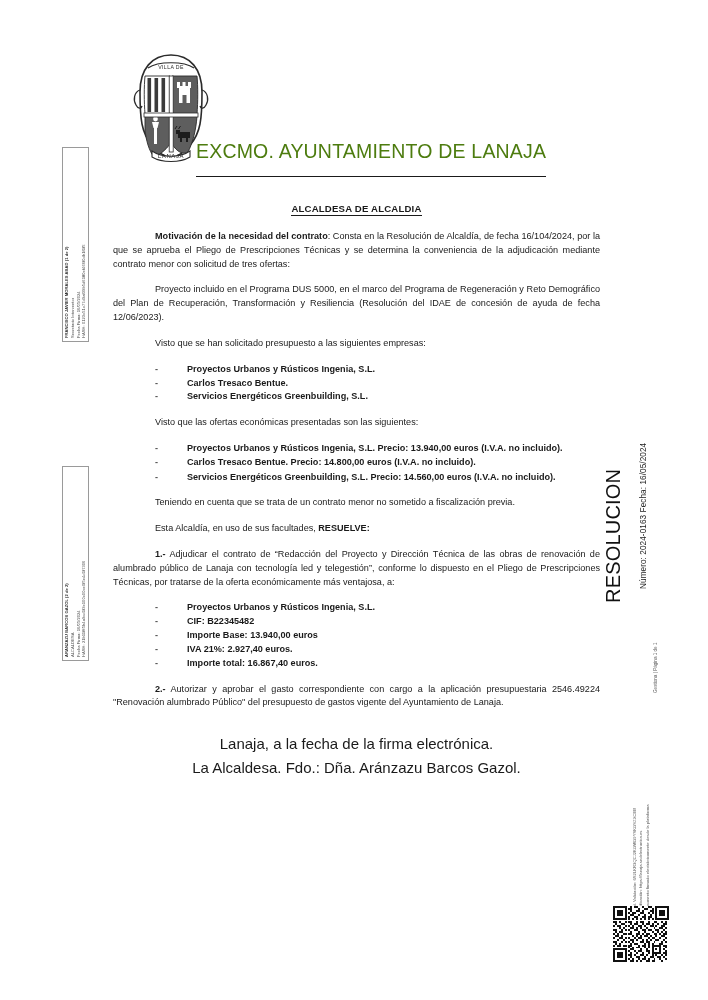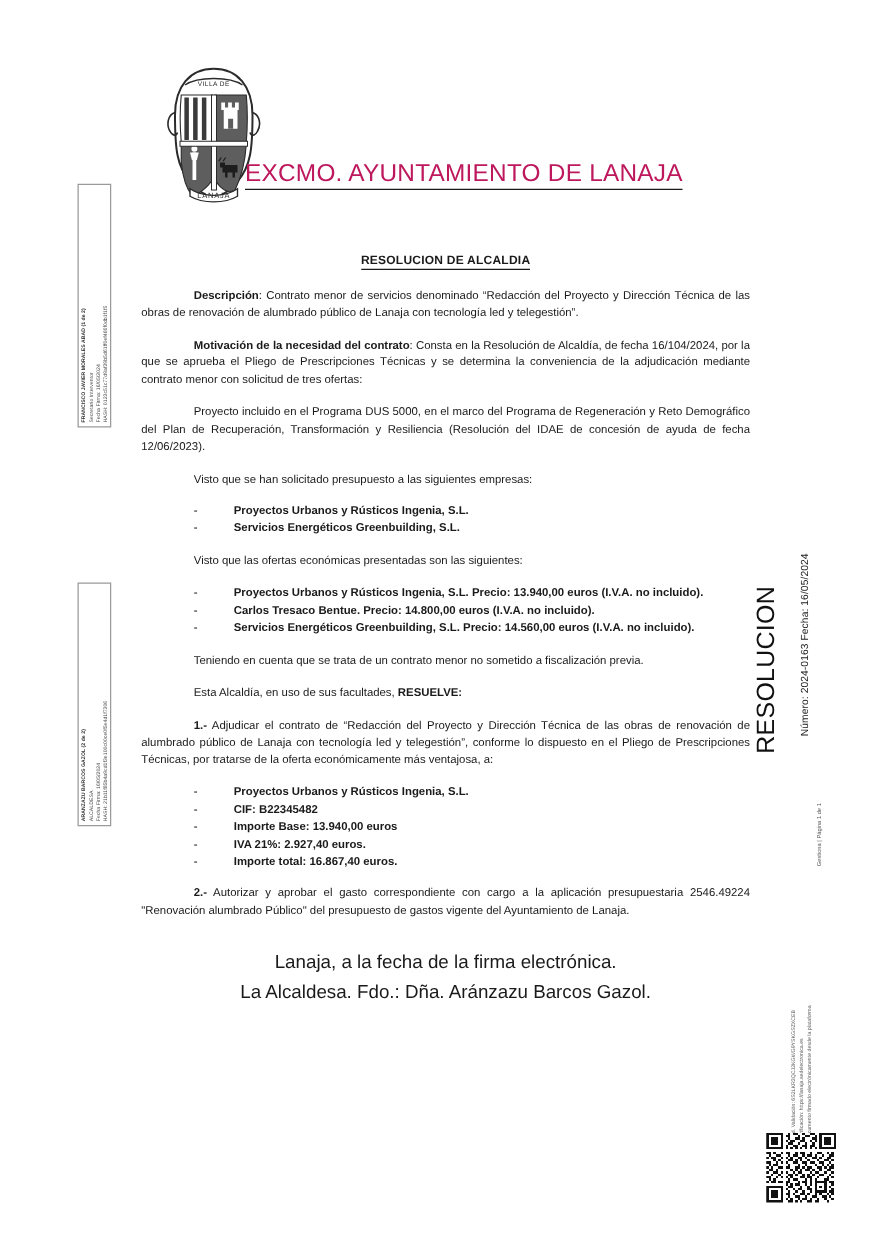--- a/index.html
+++ b/index.html
@@ -56,27 +56,27 @@
   .crest {
     position: absolute;
     left: 22px;
     top: 0px;
     width: 78px;
     height: 112px;
   }
   .doc-title {
     position: absolute;
     left: 86px;
-    top: 76px;
+    top: 88px;
     font-size: 19.5px;
     letter-spacing: 0.01em;
     white-space: nowrap;
     border-bottom: 1.4px solid #1a1a1a;
-    padding-bottom: 0;
-    color: #be185d;
+    padding-bottom: 13px;
+    color: #4d7c0f;
   }
 
   
   .body-col {
     position: absolute;
     left: 113px;
     top: 203px;
     width: 487px;
   }
   .res-heading {
@@ -248,33 +248,33 @@
         <path d="M20 99 C30 106 48 106 58 99 L58 105 C48 111 30 111 20 105 Z" fill="#ffffff" stroke="#2b2b2b" stroke-width="1.1"></path>
         <text x="39" y="106" font-family="'Liberation Sans',sans-serif" font-size="6" text-anchor="middle" fill="#2b2b2b" letter-spacing="0.6">LANAJA</text>
       </svg>
     </div>
     <div class="doc-title">EXCMO. AYUNTAMIENTO DE LANAJA</div>
   </div>
 
   <div class="body-col">
 
     <div class="res-heading">
-      <span>RESOLUCION DE ALCALDIA</span>
+      <span>ALCALDESA DE ALCALDIA</span>
     </div>
 
-    <p class="para indent"><b>Descripción</b><span>: Contrato menor de servicios denominado “Redacción del Proyecto y Dirección Técnica de las obras de renovación de alumbrado público de Lanaja con tecnología led y telegestión”.</span></p>
 
     <p class="para indent"><b>Motivación de la necesidad del contrato</b><span>: Consta en la Resolución de Alcaldía, de fecha 16/104/2024, por la que se aprueba el Pliego de Prescripciones Técnicas y se determina la conveniencia de la adjudicación mediante contrato menor con solicitud de tres ofertas:</span></p>
 
     <p class="para indent">Proyecto incluido en el Programa DUS 5000, en el marco del Programa de Regeneración y Reto Demográfico del Plan de Recuperación, Transformación y Resiliencia (Resolución del IDAE de concesión de ayuda de fecha 12/06/2023).</p>
 
     <p class="para indent">Visto que se han solicitado presupuesto a las siguientes empresas:</p>
 
     <ul class="bullets tight">
       <li>Proyectos Urbanos y Rústicos Ingenia, S.L.</li>
+      <li>Carlos Tresaco Bentue.</li>
       <li>Servicios Energéticos Greenbuilding, S.L.</li>
     </ul>
 
     <p class="para indent">Visto que las ofertas económicas presentadas son las siguientes:</p>
 
     <ul class="bullets">
       <li>Proyectos Urbanos y Rústicos Ingenia, S.L. Precio: 13.940,00 euros (I.V.A. no incluido).</li>
       <li>Carlos Tresaco Bentue. Precio: 14.800,00 euros (I.V.A. no incluido).</li>
       <li>Servicios Energéticos Greenbuilding, S.L. Precio: 14.560,00 euros (I.V.A. no incluido).</li>
     </ul>

